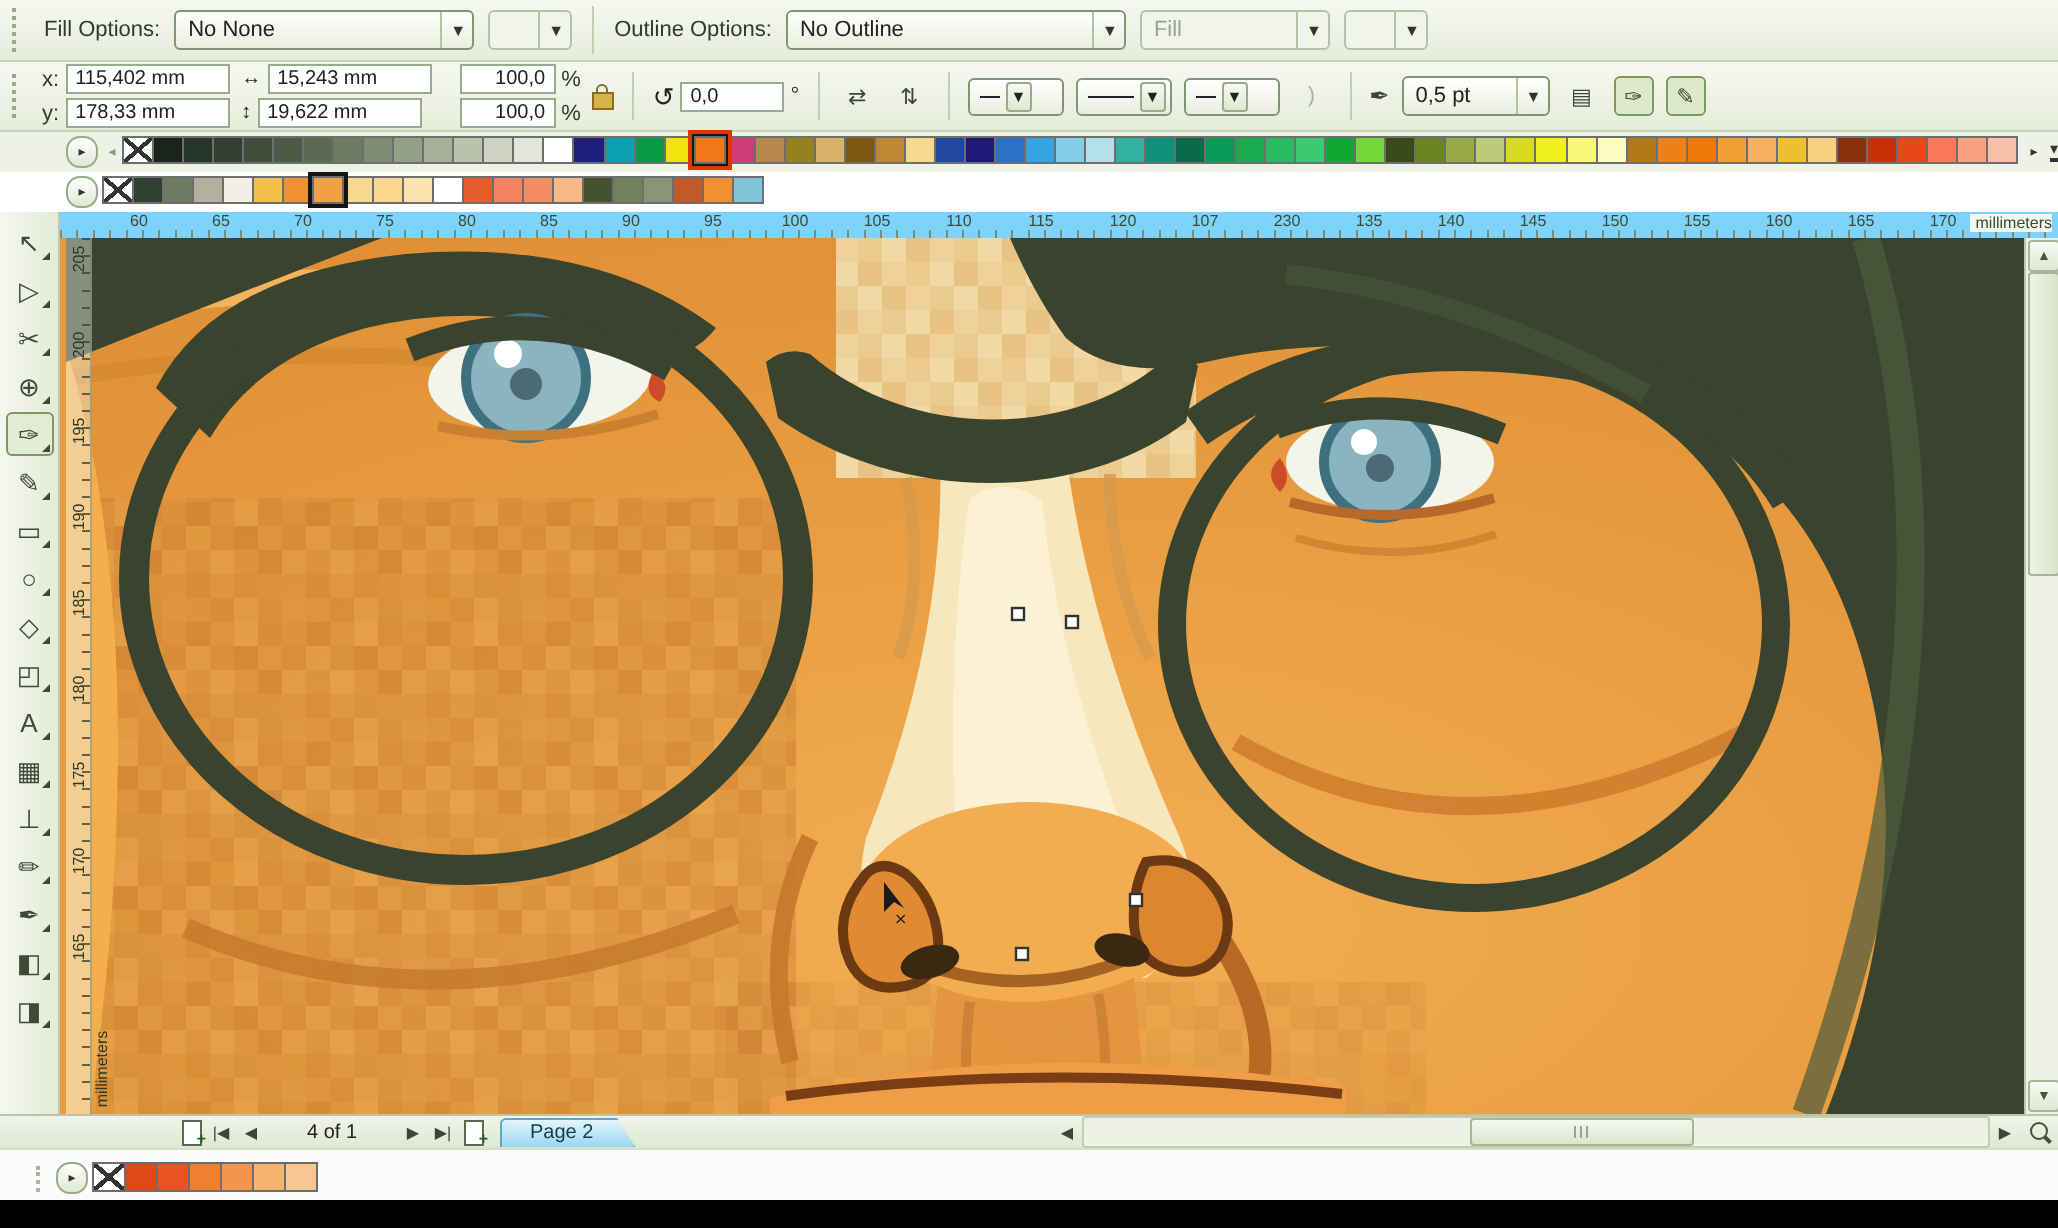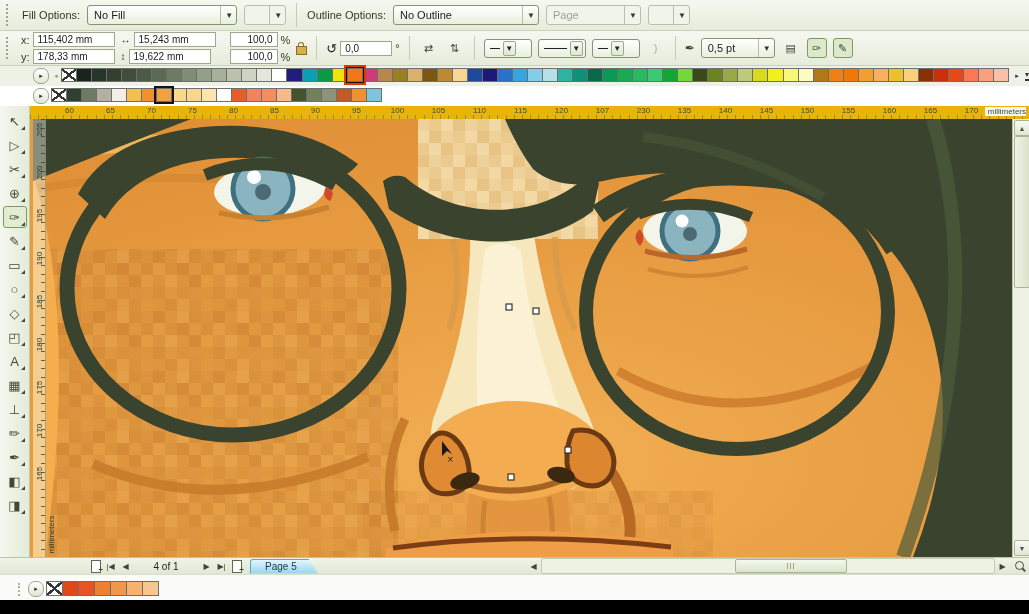--- a/index.html
+++ b/index.html
@@ -49,21 +49,21 @@
   #pal2 .sw,#minipal .sw{flex:0 0 16px;}
   #minipal .sw{flex-basis:17px;height:15px;}
   .sw.none{background:
       linear-gradient(to top right, transparent 44%, #333 44% 56%, transparent 56%),
       linear-gradient(to bottom right, transparent 44%, #333 44% 56%, transparent 56%), #fff;}
   .sw.sel{z-index:3;box-shadow:0 0 0 2px #151515;}
   #pal1 .sw.sel{box-shadow:0 0 0 1px #151515,0 0 0 3px #e03600;}
   .pal-end{display:flex;align-items:center;gap:3px;margin-left:4px;flex:none;}
   .morebtn{font-size:8px;color:#333;border-bottom:2px solid #333;line-height:8px;}
   
-  #hruler{position:absolute;top:106px;left:30px;width:999px;height:14px;background:#eab308;
+  #hruler{position:absolute;top:106px;left:30px;width:999px;height:14px;background:#7dd3fc;
           border-bottom:1px solid #aab7 ;border-bottom:1px solid #aab79a;box-sizing:border-box;overflow:hidden;}
   #hruler .ticks{position:absolute;left:0;right:0;bottom:0;height:4px;
       background:repeating-linear-gradient(to right,#7f8c6f 0 1px,transparent 1px 8.2px);}
   #hruler .nums{position:absolute;top:0;left:19px;display:flex;}
   .htick{flex:0 0 41px;text-align:center;font-size:8px;color:#3f4936;line-height:10px;}
   #hruler .unit{position:absolute;right:3px;top:1px;font-size:8px;color:#3f4936;background:#f4f7ed;padding-left:3px;}
   
   #toolbox{position:absolute;left:0;top:106px;width:30px;height:451px;
            background:linear-gradient(to right,#f4f7ee,#e4ebd8);border-right:1px solid #bfcab0;box-sizing:border-box;
            display:flex;flex-direction:column;align-items:center;padding-top:4px;}
@@ -123,34 +123,34 @@
 </style>
 </head>
 <body>
 
 <div class="window">
 
   <div class="bar" id="tb1">
     <span class="grip"></span>
     <span class="lbl">Fill Options:</span>
     <span class="combo" style="width:150px">
-      <span>No Fill</span>
+      <span>No None</span>
       <span class="arr">▼</span>
     </span>
     <span class="combo dis" style="width:42px">
       <span class="arr">▼</span>
     </span>
     <span class="sep"></span>
     <span class="lbl">Outline Options:</span>
-    <span class="combo" style="width:146px">
+    <span class="combo" style="width:170px">
       <span>No Outline</span>
       <span class="arr">▼</span>
     </span>
     <span class="combo dis" style="width:95px">
-      <span>Page</span>
+      <span>Fill</span>
       <span class="arr">▼</span>
     </span>
     <span class="combo dis" style="width:42px">
       <span class="arr">▼</span>
     </span>
   </div>
 
   <div class="bar" id="tb2">
     <span class="grip"></span>
     <span class="stack">
@@ -604,21 +604,21 @@
 
   <div id="statusbar">
     <span style="width:88px"></span>
     <span class="docbtn"></span>
     <span class="navbtn">|◀</span>
     <span class="navbtn">◀</span>
     <span id="page-indicator">4 of 1</span>
     <span class="navbtn">▶</span>
     <span class="navbtn">▶|</span>
     <span class="docbtn"></span>
-    <span class="ptab">Page 5</span>
+    <span class="ptab">Page 2</span>
     <div id="hscroll">
       <span class="navbtn">◀</span>
       <span class="track">
         <span class="thumb"></span>
       </span>
       <span class="navbtn">▶</span>
       <span class="zoombtn"></span>
     </div>
   </div>
 

